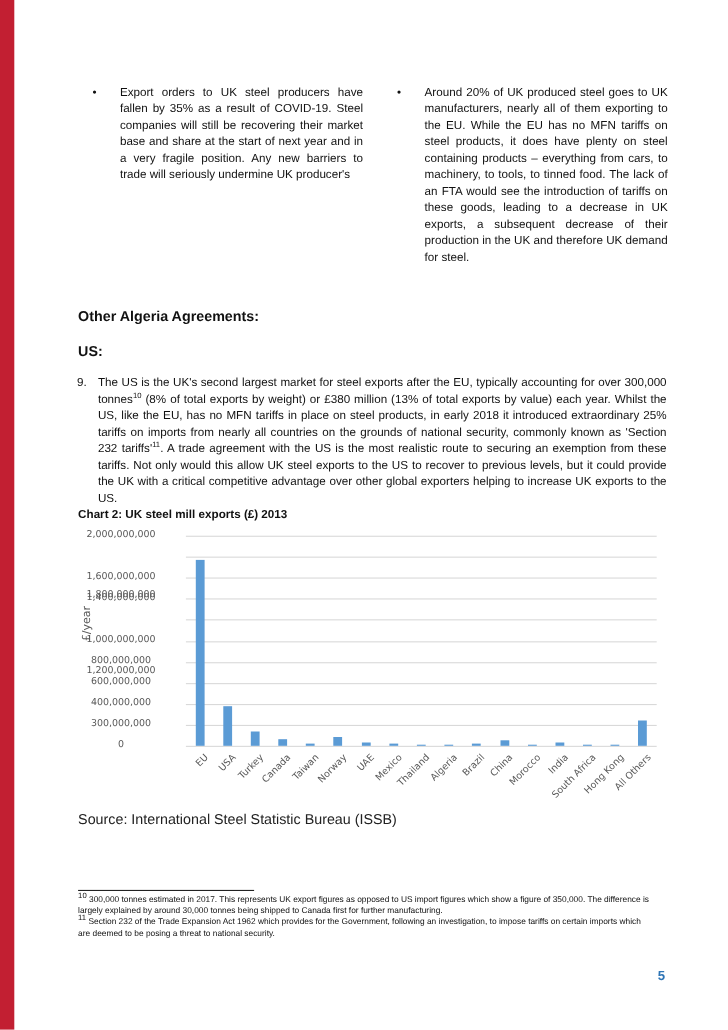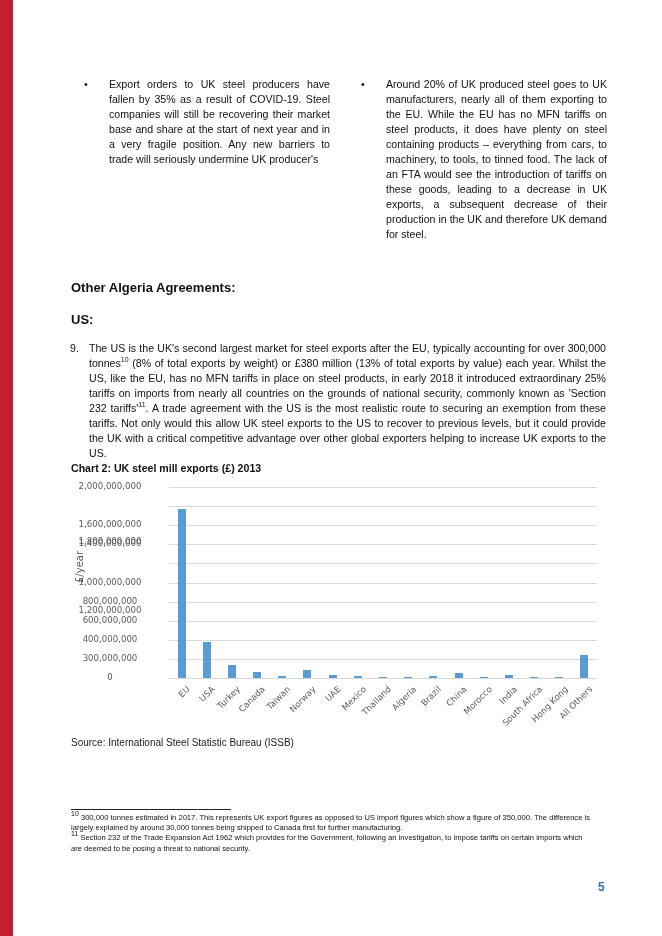--- a/index.html
+++ b/index.html
@@ -18,21 +18,21 @@
   .para9 { position: absolute; left: 89px; top: 341px; width: 517px; font-size: 10.6px; line-height: 15px; text-align: justify; }
   .para9 .num { position: absolute; left: -19px; top: 0; }
   sup { font-size: 7px; line-height: 0; vertical-align: super; }
   .chart-title { position: absolute; left: 71px; top: 462px; font-size: 10.6px; font-weight: bold; }
   .chart { position: absolute; left: 60px; top: 478px; width: 550px; height: 260px; }
   .ylabel-axis { position: absolute; left: 14px; top: 105px; transform: rotate(-90deg); transform-origin: left top; font-size: 10px; color: #595959; font-family: "DejaVu Sans", sans-serif; }
   .ytick { position: absolute; left: 0; width: 100px; text-align: center; font-size: 8.6px; color: #595959; font-family: "DejaVu Sans", sans-serif; }
   .grid { position: absolute; left: 109px; width: 428px; height: 1px; background: #d9d9d9; }
   .bar { position: absolute; width: 8px; background: #5b9bd5; }
   .xlab { position: absolute; font-size: 8.6px; color: #595959; transform: rotate(-45deg); transform-origin: right top; white-space: nowrap; font-family: "DejaVu Sans", sans-serif; text-align: right; }
-  .source { position: absolute; left: 71px; top: 737px; font-size: 10px; color: #222; }
+  .source { position: absolute; left: 71px; top: 737px; font-size: 13px; color: #222; }
   .fn-rule { position: absolute; left: 71px; top: 809px; width: 160px; height: 1px; background: #222; }
   .footnotes { position: absolute; left: 71px; top: 813px; width: 520px; font-size: 7.6px; line-height: 10.2px; color: #111; }
   .footnotes p { margin: 0; }
   .page-num { position: absolute; left: 598px; top: 880px; font-size: 12px; font-weight: bold; color: #2e75b6; }
 </style>
 </head>
 <body>
 
 <div class="side-bar"></div>
 

